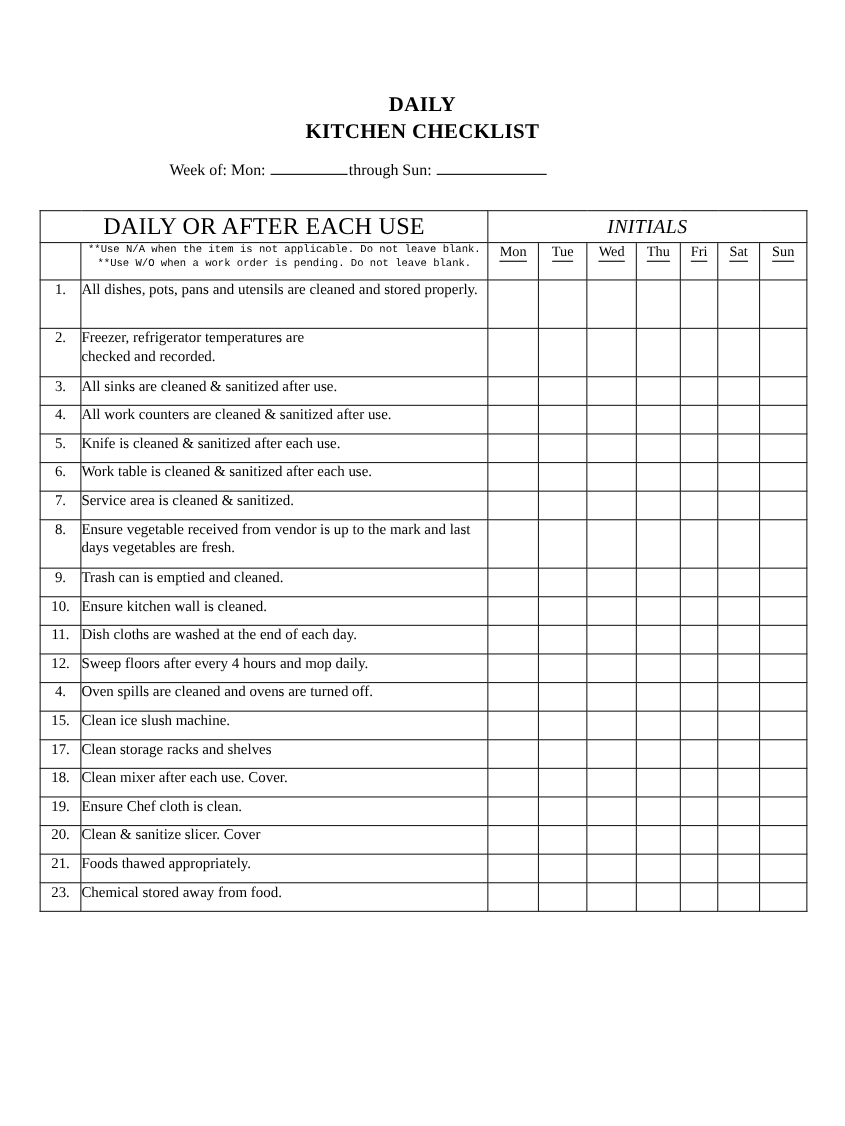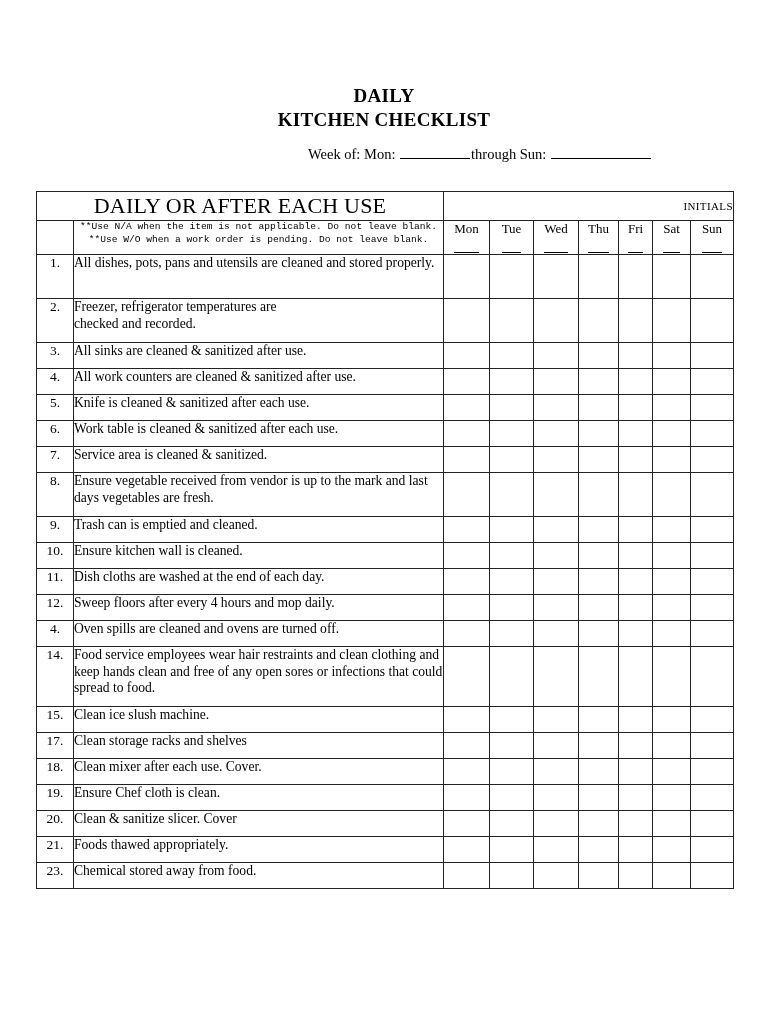--- a/index.html
+++ b/index.html
@@ -37,21 +37,21 @@
     line-height: 24px;
     letter-spacing: 0.3px;
   }
 
   
   .weekof {
     position: absolute;
     left: 0;
     top: 145px;
     width: 652px;
-    text-align: right;
+    text-align: center;
     font-size: 14.5px;
     line-height: 18px;
     white-space: nowrap;
   }
   .blank-line {
     display: inline-block;
     border-bottom: 1.4px solid #000;
     vertical-align: baseline;
     height: 13px;
     margin: 0 1px;
@@ -91,26 +91,27 @@
   
   .hdr-main {
     text-align: center;
     font-weight: bold;
     font-size: 22px;
     height: 28px;
     line-height: 28px;
     letter-spacing: 0.2px;
   }
   .hdr-initials {
-    text-align: right;
+    text-align: center;
     font-weight: bold;
-    font-size: 11px;
+    font-size: 18px;
     height: 28px;
     line-height: 28px;
     letter-spacing: 0.4px;
+    font-style: italic;
   }
 
   
   .notes-cell {
     padding: 4px 6px 3px 8px;
     font-size: 9.6px;
     font-weight: bold;
     line-height: 12.5px;
     height: 33px;
     box-sizing: border-box;
@@ -123,21 +124,21 @@
     vertical-align: top;
     height: 33px;
     box-sizing: border-box;
     padding-top: 3px;
   }
   .day-cell span {
     font-size: 13px;
     border-bottom: 1.3px solid #000;
     display: inline-block;
     line-height: 14px;
-    padding-bottom: 16px;
+    padding-bottom: 1px;
   }
 
   
   .num-cell {
     text-align: center;
     font-size: 13.5px;
     padding-top: 7px;
     padding-right: 4px;
     box-sizing: border-box;
   }
@@ -342,31 +343,20 @@
           <td class="num-cell">4.</td>
           <td class="task-cell">Oven spills are cleaned and ovens are turned off.</td>
           <td class="mark-cell"></td>
           <td class="mark-cell"></td>
           <td class="mark-cell"></td>
           <td class="mark-cell"></td>
           <td class="mark-cell"></td>
           <td class="mark-cell"></td>
           <td class="mark-cell"></td>
         </tr>
-        <tr class="h3">
-          <td class="num-cell">14.</td>
-          <td class="task-cell">Food service employees wear hair restraints and clean clothing and keep hands clean and free of any open sores or infections that could spread to food.</td>
-          <td class="mark-cell"></td>
-          <td class="mark-cell"></td>
-          <td class="mark-cell"></td>
-          <td class="mark-cell"></td>
-          <td class="mark-cell"></td>
-          <td class="mark-cell"></td>
-          <td class="mark-cell"></td>
-        </tr>
         <tr class="h1">
           <td class="num-cell">15.</td>
           <td class="task-cell">Clean ice slush machine.</td>
           <td class="mark-cell"></td>
           <td class="mark-cell"></td>
           <td class="mark-cell"></td>
           <td class="mark-cell"></td>
           <td class="mark-cell"></td>
           <td class="mark-cell"></td>
           <td class="mark-cell"></td>

